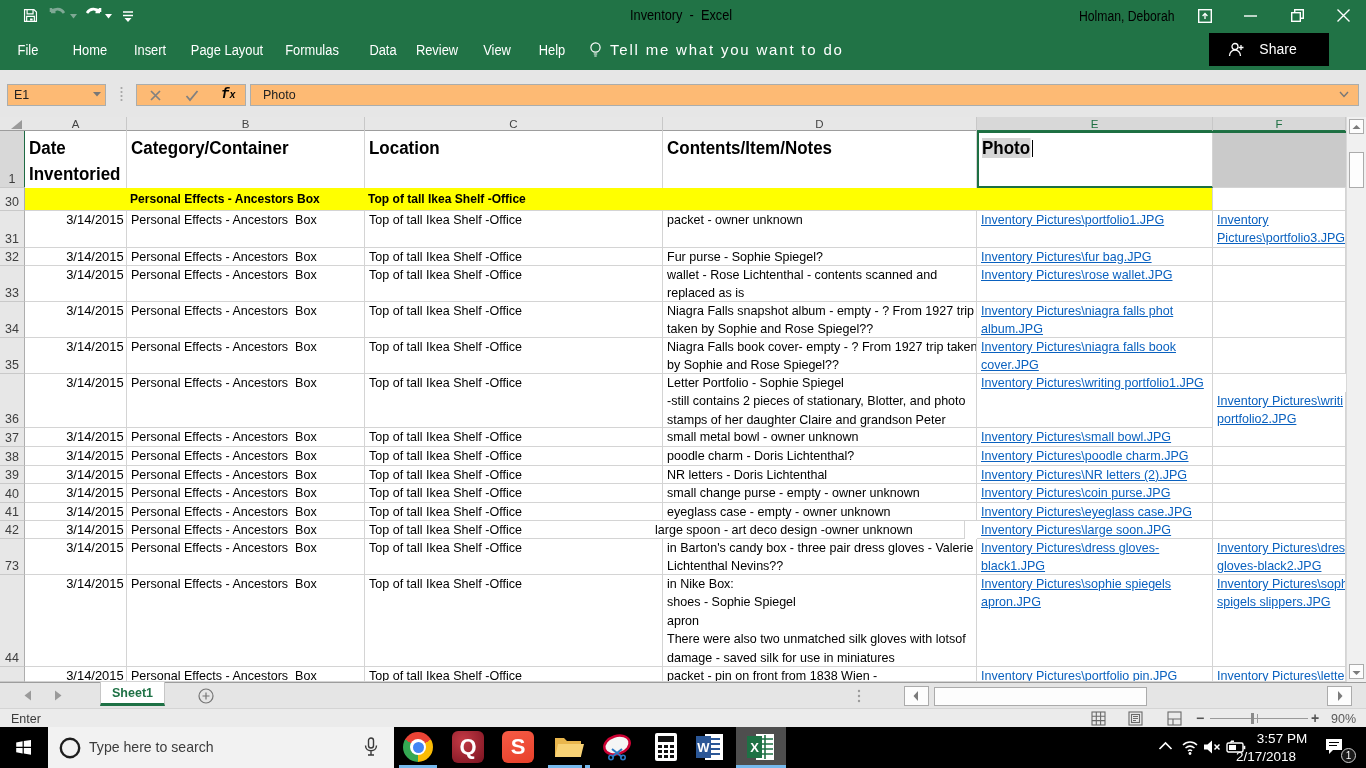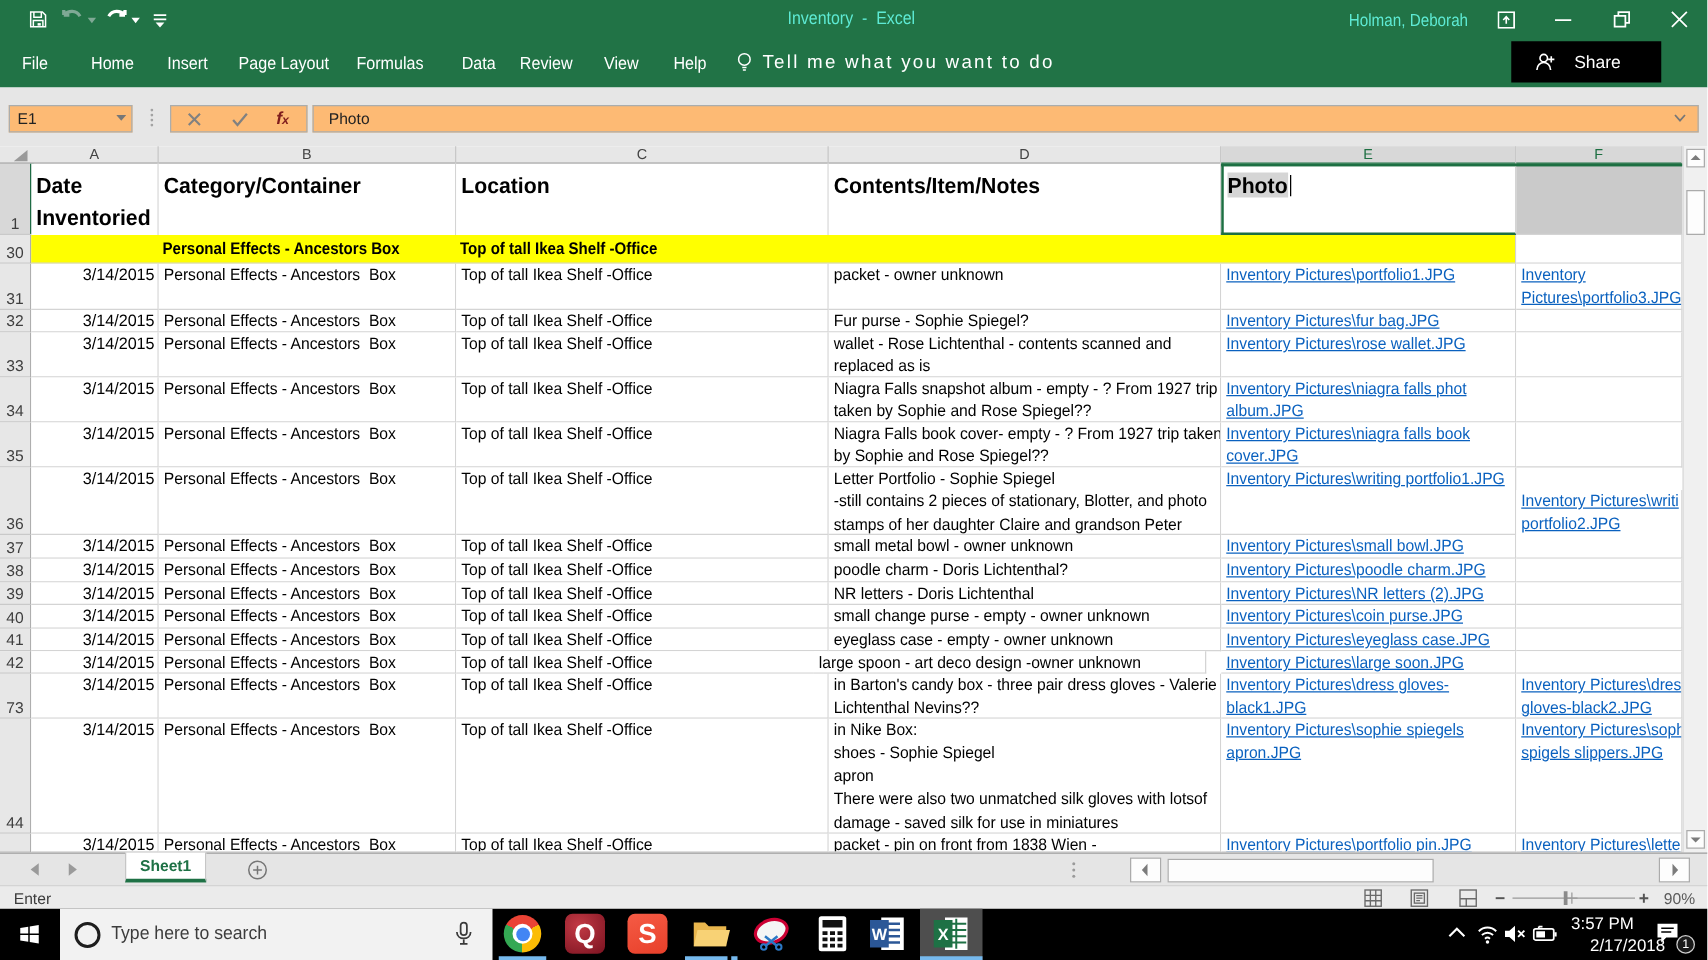--- a/index.html
+++ b/index.html
@@ -1,20 +1,20 @@
 <!DOCTYPE html>
 <html><head><meta charset="utf-8"><style>
 *{margin:0;padding:0;box-sizing:border-box}
 html,body{width:1366px;height:768px;overflow:hidden}
 body{font-family:"Liberation Sans",sans-serif;position:relative;background:#fff}
 #page{position:absolute;left:0;top:0;width:1366px;height:768px;overflow:hidden}
 .abs{position:absolute}
 
 #ribbon{position:absolute;left:0;top:0;width:1366px;height:70px;background:#217346}
-#ttl{position:absolute;left:0;top:0;width:1366px;height:32px;color:#5eead4}
+#ttl{position:absolute;left:0;top:0;width:1366px;height:32px;color:#000000}
 .tabs{position:absolute;top:33px;height:37px;color:#fff;font-size:14px}
 .tab{position:absolute;top:0;height:34px;line-height:34px;transform:translateX(-50%) scaleX(0.92);white-space:nowrap}
 #share{position:absolute;left:1209px;top:33px;width:120px;height:33px;background:#000;color:#fff;font-size:14px;line-height:33px;text-align:center}
 
 #fbar{position:absolute;left:0;top:70px;width:1366px;height:47px;background:#e6e6e6}
 .wbox{position:absolute;background:#fdba74;border:1px solid #aaadad}
 
 #gridbg{position:absolute;left:0;top:117px;width:1346px;height:565px;background:#fff}
 #colhead{position:absolute;left:0;top:117px;width:1346px;height:14px;background:#e7e7e7;border-bottom:1px solid #9d9d9d}
 .chead{position:absolute;top:117px;height:14px;font-size:11.5px;line-height:14px;text-align:center;border-right:1px solid #c8c8c8}
@@ -148,21 +148,21 @@
         </g>
       </svg>
  <div class="wbox" style="left:136px;top:14px;width:110px;height:22px"></div>
  <div class="wbox" style="left:250px;top:14px;width:1109px;height:22px;font-size:12.5px;color:#222;line-height:20px;padding-left:12px">Photo</div>
  <svg class="abs" style="left:149px;top:19px" width="13" height="13" viewBox="0 0 13 13">
         <path d="M2 2 L11 11 M11 2 L2 11" stroke="#818181" stroke-width="1.7" fill="none"></path>
       </svg>
  <svg class="abs" style="left:185px;top:19px" width="14" height="13" viewBox="0 0 14 13">
         <path d="M1.5 7 L5 11 L12.5 2" stroke="#818181" stroke-width="1.8" fill="none"></path>
       </svg>
- <span class="abs" style="left:221px;top:16px;color:#7f1d1d;font-size:14px;font-style:italic;font-family:Liberation Sans, sans-serif"><b>f<span style="font-size:10px">x</span></b></span>
+ <span class="abs" style="left:221px;top:16px;color:#000000;font-size:14px;font-style:italic;font-family:Liberation Mono, monospace"><b>f<span style="font-size:10px">x</span></b></span>
  <svg class="abs" style="left:1339px;top:21px" width="10" height="7" viewBox="0 0 10 7">
         <path d="M1 1 L5 5.5 L9 1" fill="none" stroke="#777" stroke-width="1.4"></path>
       </svg>
 </div>
 
 <div id="gridbg"></div>
 <div id="colhead"></div>
 <svg class="abs" style="left:10px;top:120px" width="13" height="10" viewBox="0 0 13 10">
       <path d="M12 0 V9 H1 Z" fill="#9a9a9a"></path>
     </svg>
@@ -501,21 +501,21 @@
         <path d="M1 5.5 h3.5 L9 1.5 v13 L4.5 10.5 H1 z" fill="#fff"></path>
         <path d="M11.5 5.5 l5 5 M16.5 5.5 l-5 5" stroke="#fff" stroke-width="1.5"></path>
       </svg>
  <svg class="abs" style="left:1226px;top:13px" width="20" height="14" viewBox="0 0 20 14">
         <rect x="1" y="3" width="16" height="9" rx="1.5" fill="none" stroke="#fff" stroke-width="1.4"></rect>
         <rect x="17.5" y="5.8" width="1.8" height="3.4" fill="#fff"></rect>
         <path d="M5 3 V1.2 M5 1.2 h3" stroke="#fff" stroke-width="1.4" fill="none"></path>
         <rect x="3" y="5" width="7" height="5" fill="#fff"></rect>
       </svg>
  <span class="abs" style="left:1247px;top:4px;width:70px;text-align:center;font-size:13.5px">3:57 PM</span>
- <span class="abs" style="left:1272px;top:22px;width:84px;text-align:left;font-size:13.5px">2/17/2018</span>
+ <span class="abs" style="left:1224px;top:22px;width:84px;text-align:center;font-size:13.5px">2/17/2018</span>
  <svg class="abs" style="left:1324px;top:10px" width="20" height="18" viewBox="0 0 20 18">
         <path d="M2 2 h16 v11 h-9 l-4 4 v-4 h-3 z" fill="#fff"></path>
         <g stroke="#000" stroke-width="1.2">
           <path d="M5 5.5 h10 M5 8.5 h8"></path>
         </g>
       </svg>
  <div class="abs" style="left:1341px;top:21px;width:15px;height:15px;border-radius:50%;background:#1a1a1a;border:1.5px solid #cfcfcf;color:#fff;font-size:10px;text-align:center;line-height:14px">1</div>
 </div>
 
 </div>

